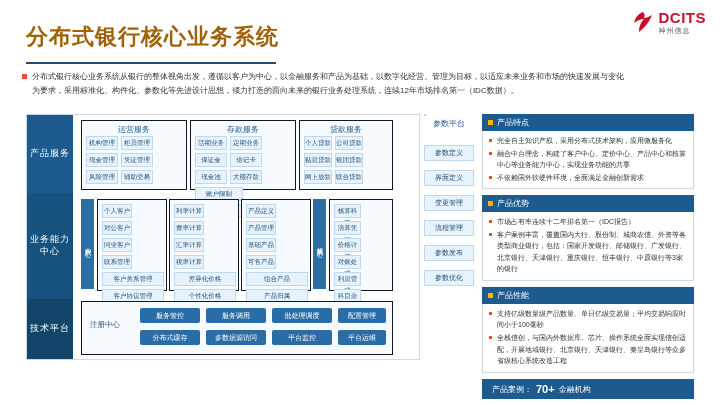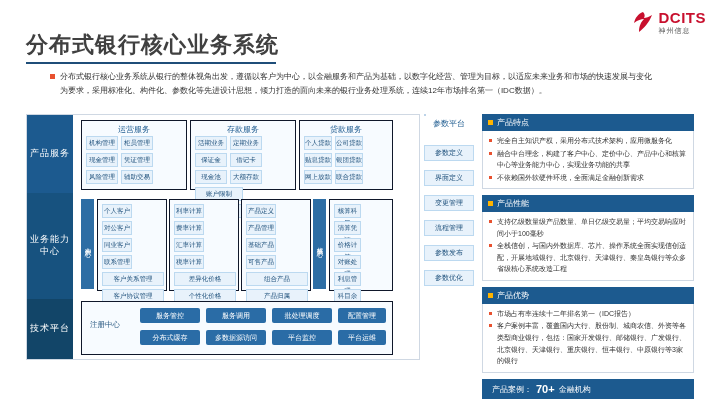--- a/index.html
+++ b/index.html
@@ -6,24 +6,24 @@
   body{width:720px;height:405px;background:#ffffff;font-family:"Liberation Sans","DejaVu Sans",sans-serif;overflow:hidden;}
   .page{position:relative;width:720px;height:405px;}
 
   
   .logo{position:absolute;right:14px;top:10px;display:flex;align-items:center;gap:5px;}
   .logo-mark{width:22px;height:22px;position:relative;}
   .logo-text{line-height:1;}
   .logo-main{font-size:15px;font-weight:bold;color:#c8102e;letter-spacing:.5px;}
   .logo-sub{font-size:7px;color:#555;letter-spacing:1px;margin-top:2px;}
 
-  .title{position:absolute;left:26px;top:30px;font-size:22px;font-weight:bold;color:#404040;letter-spacing:1px;}
+  .title{position:absolute;left:26px;top:22px;font-size:22px;font-weight:bold;color:#a16207;letter-spacing:1px;}
   .title-rule{position:absolute;left:26px;top:62px;width:250px;height:2px;background:#1f4e79;}
 
-  .intro{position:absolute;left:32px;top:70px;width:640px;font-size:8px;color:#333;line-height:1.7;margin-left:28px;}
+  .intro{position:absolute;left:32px;top:70px;width:640px;font-size:8px;color:#333;line-height:1.7;}
   .intro .bullet{position:absolute;left:-10px;top:4px;width:5px;height:5px;background:#e8512f;}
   .intro p{margin:0;text-indent:0;}
 
   
   .diagram{position:absolute;left:26px;top:114px;width:392px;height:244px;border:1px solid #cfd8e3;background:#fff;}
   .left-col{position:absolute;left:0;top:0;width:46px;height:100%;background:#1c5a8f;color:#fff;}
   .left-seg{position:absolute;left:0;width:46px;display:flex;align-items:center;justify-content:center;text-align:center;font-size:9px;line-height:1.3;letter-spacing:1px;}
   .left-seg.s1{top:0;height:78px;}
   .left-seg.s2{top:78px;height:106px;background:#17527f;}
   .left-seg.s3{top:184px;height:60px;background:#124568;}
@@ -208,36 +208,36 @@
       <div class="rbody">
         <div class="li">完全自主知识产权，采用分布式技术架构，应用微服务化</div>
         <div class="li">融合中台理念，构建了客户中心、定价中心、产品中心和核算中心等业务能力中心，实现业务功能的共享</div>
         <div class="li">不依赖国外软硬件环境，全面满足金融创新需求</div>
       </div>
     </div>
 
     <div class="rsec">
       <div class="rhead">
         <span class="sq"></span>
+        <span>产品优势</span>
+      </div>
+      <div class="rbody">
+        <div class="li">市场占有率连续十二年排名第一（IDC报告）</div>
+        <div class="li">客户案例丰富，覆盖国内大行、股份制、城商农信、外资等各类型商业银行，包括：国家开发银行、邮储银行、广发银行、北京银行、天津银行、重庆银行、恒丰银行、中原银行等3家的银行</div>
+      </div>
+    </div>
+
+    <div class="rsec">
+      <div class="rhead">
+        <span class="sq"></span>
         <span>产品性能</span>
       </div>
       <div class="rbody">
         <div class="li">支持亿级数量级产品数量、单日亿级交易量；平均交易响应时间小于100毫秒</div>
         <div class="li">全栈信创，与国内外数据库、芯片、操作系统全面实现信创适配，开展地域银行、北京银行、天津银行、秦皇岛银行等众多省级核心系统改造工程</div>
-      </div>
-    </div>
-
-    <div class="rsec">
-      <div class="rhead">
-        <span class="sq"></span>
-        <span>产品优势</span>
-      </div>
-      <div class="rbody">
-        <div class="li">市场占有率连续十二年排名第一（IDC报告）</div>
-        <div class="li">客户案例丰富，覆盖国内大行、股份制、城商农信、外资等各类型商业银行，包括：国家开发银行、邮储银行、广发银行、北京银行、天津银行、重庆银行、恒丰银行、中原银行等3家的银行</div>
       </div>
     </div>
 
     <div class="case">
       <span class="sq"></span>
       <span>产品案例：</span>
       <span class="big">70+</span>
       <span>金融机构</span>
     </div>
   </div>

